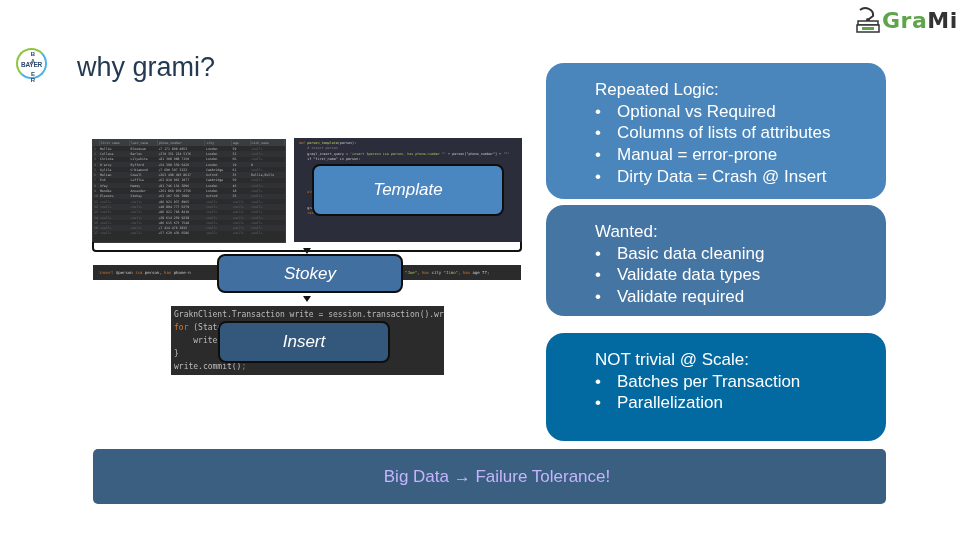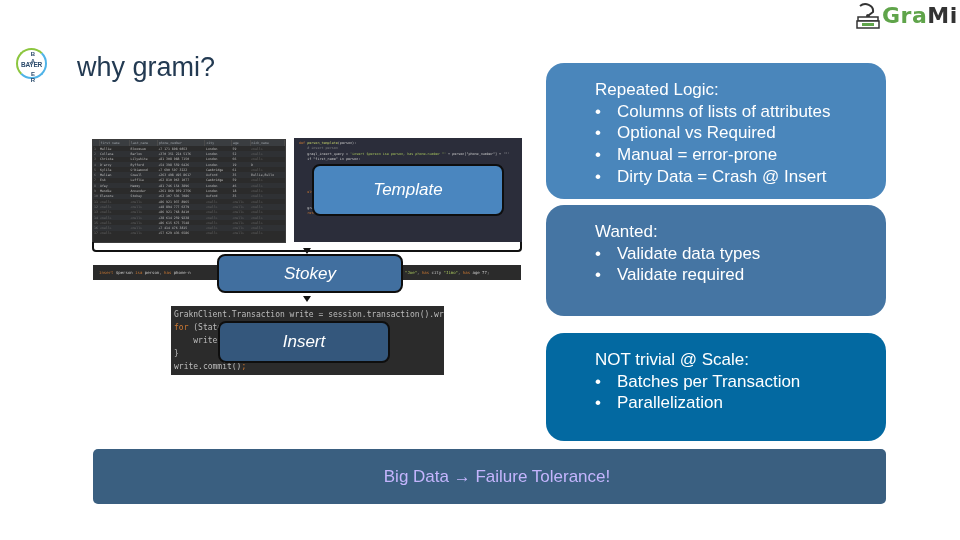--- a/index.html
+++ b/index.html
@@ -9,21 +9,21 @@
   
   .bayer-logo { position: absolute; left: 16px; top: 48px; width: 31px; height: 31px; border-radius: 50%;
     border: 2px solid; border-color: #8cc63f #4fb3e8 #4fb3e8 #8cc63f; background: #fff; }
   .bayer-logo .h { position: absolute; left: 0; right: 0; top: 11px; text-align: center; font-size: 6.5px; font-weight: bold; color: #2b4a6b; letter-spacing: -0.2px; }
   .bayer-logo .v { position: absolute; left: 12px; top: 1px; width: 6px; font-size: 6px; font-weight: bold; color: #2b4a6b; line-height: 6.5px; text-align: center; }
   .bayer-logo .v span { display:block; height: 6.5px; }
   .bayer-logo .v span.gap { visibility: hidden; }
 
   .page-title { position: absolute; left: 77px; top: 52px; font-size: 27px; color: #233a52; }
 
-  .grami-logo { position: absolute; left: 856px; top: 3px; height: 30px; display: flex; align-items: flex-start; }
+  .grami-logo { position: absolute; left: 856px; top: 3px; height: 30px; display: flex; align-items: flex-end; }
   .grami-logo .phono { width: 24px; height: 26px; position: relative; }
   .grami-logo .txt { font-family: "DejaVu Sans", sans-serif; font-size: 22px; font-weight: bold; margin-left: 2px; letter-spacing: 0.5px; }
   .grami-logo .g { color: #5fa44a; }
   .grami-logo .m { color: #333; }
 
   
   .panel-table { position: absolute; left: 92px; top: 139px; width: 194px; height: 104px; background: #2b2b2b; overflow: hidden; border: 1px solid #3c3c3c; }
   .panel-table table { border-collapse: collapse; width: 100%; font-family: "DejaVu Sans Mono", monospace; font-size: 3.2px; color: #bbbbbb; }
   .panel-table th { background: #3a3d40; color: #9aa0a6; font-weight: normal; text-align: left; height: 6px; padding: 0 1px; border-right: 1px solid #4a4a4a; }
   .panel-table td { height: 5.3px; padding: 0 1px; white-space: nowrap; overflow: hidden; }
@@ -291,30 +291,31 @@
 
 <div class="panel-insert"><div><span>GraknClient.Transaction write = session.transaction().write()</span></div><div><span class="kw">for</span><span> (State</span></div><div><span>    write.</span></div><div><span>}</span></div><div><span>write.commit()</span><span class="sc">;</span></div></div>
 
 <div class="label-box label-template">Template</div>
 <div class="label-box label-query">Stokey</div>
 <div class="label-box label-insert">Insert</div>
 
 <div class="info-box box-1">
   <div>Repeated Logic:</div>
   <ul>
+    <li>Optional vs Required</li>
     <li>Columns of lists of attributes</li>
-    <li>Optional vs Required</li>
     <li>Manual = error-prone</li>
     <li>Dirty Data = Crash @ Insert</li>
   </ul>
 </div>
 
 <div class="info-box box-2">
   <div>Wanted:</div>
   <ul>
+    <li>Basic data cleaning</li>
     <li>Validate data types</li>
     <li>Validate required</li>
   </ul>
 </div>
 
 <div class="info-box box-3">
   <div>NOT trivial @ Scale:</div>
   <ul>
     <li>Batches per Transaction</li>
     <li>Parallelization</li>

